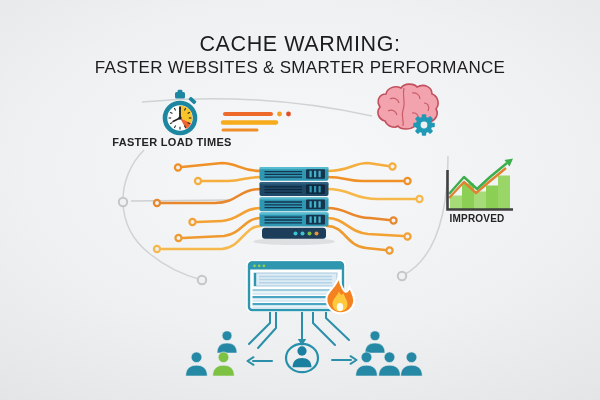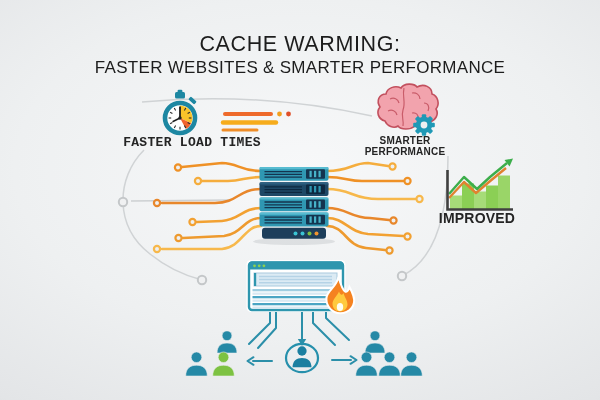--- a/index.html
+++ b/index.html
@@ -6,39 +6,35 @@
   .stage{
     position:relative;width:600px;height:400px;overflow:hidden;
     background:radial-gradient(ellipse 95% 85% at 50% 42%, #f7f8f9 0%, #eef0f1 50%, #e3e5e7 85%, #d9dbdd 100%);
     font-family:"Liberation Sans",sans-serif;
   }
   .art{position:absolute;left:0;top:0;width:600px;height:400px;}
   .title{position:absolute;left:0;top:32px;width:600px;text-align:center;color:#1d1d1d;font-weight:400;z-index:5;}
   .title .l1{font-size:21.5px;letter-spacing:.6px;line-height:1.2;}
   .title .l2{font-size:17px;letter-spacing:.3px;line-height:1.15;}
   .lbl{position:absolute;color:#242424;font-weight:700;text-align:center;z-index:5;}
-  .lbl-flt{left:100px;top:137px;width:184px;font-size:13px;letter-spacing:.3px;line-height:11px;font-family:Liberation Mono, monospace;}
+  .lbl-flt{left:80px;top:137px;width:184px;font-size:11px;letter-spacing:.3px;line-height:11px;}
   .lbl-sp{left:343px;top:135px;width:124px;font-size:10px;letter-spacing:.2px;line-height:11px;}
-  .lbl-iue{left:410px;top:213px;width:134px;font-size:14px;letter-spacing:.2px;line-height:11px;}
+  .lbl-iue{left:410px;top:213px;width:134px;font-size:10px;letter-spacing:.2px;line-height:11px;}
 </style>
 </head>
 <body>
 
 <div class="stage">
 
   <div class="title">
     <div class="l1">CACHE WARMING:</div>
     <div class="l2">FASTER WEBSITES &amp; SMARTER PERFORMANCE</div>
   </div>
 
   <div class="lbl lbl-flt">FASTER LOAD TIMES</div>
-  <div class="lbl lbl-sp">
-    <div>SMARTER</div>
-    <div>PERFORMANCE</div>
-  </div>
   <div class="lbl lbl-iue">
     <div>IMPROVED</div>
   </div>
 
   <svg class="art" viewBox="0 0 600 400">
     <defs>
       <symbol id="person" viewBox="0 0 36 36">
         <circle cx="18" cy="9" r="7.6"></circle>
         <path d="M2.5,36 C2.5,25 9,20.5 18,20.5 C27,20.5 33.5,25 33.5,36 Z"></path>
       </symbol>

